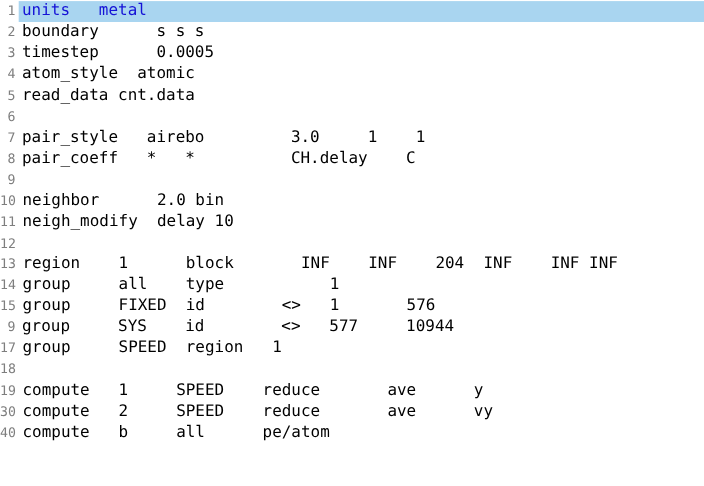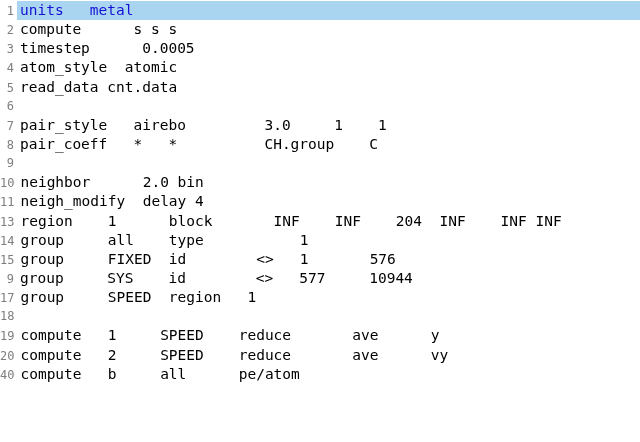--- a/index.html
+++ b/index.html
@@ -47,21 +47,21 @@
 </head>
 <body>
 
 <div class="editor" id="editor">
     <div class="row">
       <span class="gutter">1</span>
       <span class="code highlight">units   metal</span>
     </div>
     <div class="row">
       <span class="gutter">2</span>
-      <span class="code">compute      s s s</span>
+      <span class="code">boundary      s s s</span>
     </div>
     <div class="row">
       <span class="gutter">3</span>
       <span class="code">timestep      0.0005</span>
     </div>
     <div class="row">
       <span class="gutter">4</span>
       <span class="code">atom_style  atomic</span>
     </div>
     <div class="row">
@@ -71,33 +71,37 @@
     <div class="row">
       <span class="gutter">6</span>
       <span class="code"></span>
     </div>
     <div class="row">
       <span class="gutter">7</span>
       <span class="code">pair_style   airebo         3.0     1    1</span>
     </div>
     <div class="row">
       <span class="gutter">8</span>
-      <span class="code">pair_coeff   *   *          CH.group    C</span>
+      <span class="code">pair_coeff   *   *          CH.delay    C</span>
     </div>
     <div class="row">
       <span class="gutter">9</span>
       <span class="code"></span>
     </div>
     <div class="row">
       <span class="gutter">10</span>
       <span class="code">neighbor      2.0 bin</span>
     </div>
     <div class="row">
       <span class="gutter">11</span>
-      <span class="code">neigh_modify  delay 4</span>
+      <span class="code">neigh_modify  delay 10</span>
+    </div>
+    <div class="row">
+      <span class="gutter">12</span>
+      <span class="code"></span>
     </div>
     <div class="row">
       <span class="gutter">13</span>
       <span class="code">region    1      block       INF    INF    204  INF    INF INF</span>
     </div>
     <div class="row">
       <span class="gutter">14</span>
       <span class="code">group     all    type           1</span>
     </div>
     <div class="row">
@@ -114,20 +118,20 @@
     </div>
     <div class="row">
       <span class="gutter">18</span>
       <span class="code"></span>
     </div>
     <div class="row">
       <span class="gutter">19</span>
       <span class="code">compute   1     SPEED    reduce       ave      y</span>
     </div>
     <div class="row">
-      <span class="gutter">20</span>
+      <span class="gutter">30</span>
       <span class="code">compute   2     SPEED    reduce       ave      vy</span>
     </div>
     <div class="row">
       <span class="gutter">40</span>
       <span class="code">compute   b     all      pe/atom</span>
     </div>
   </div>
 
 </body></html>

